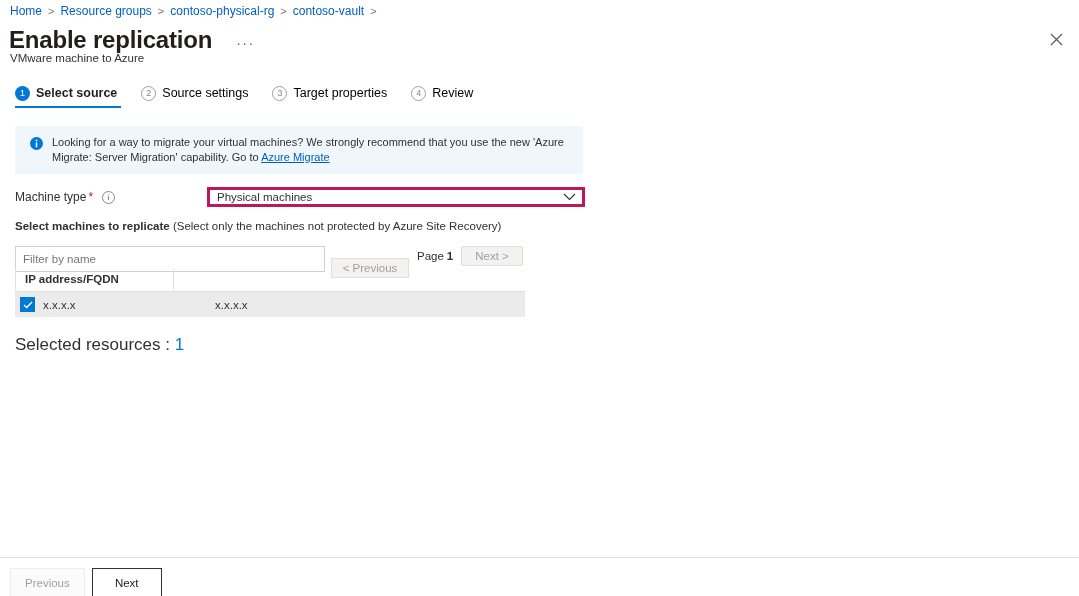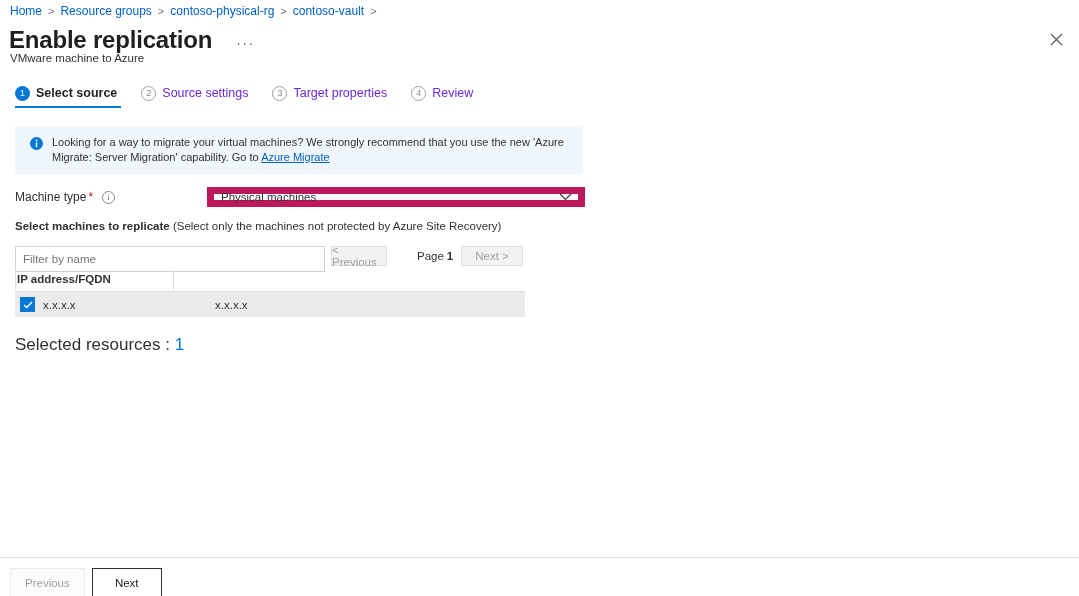--- a/index.html
+++ b/index.html
@@ -54,21 +54,21 @@
   .step { display: flex; align-items: center; margin-right: 24px; padding-bottom: 7px; cursor: pointer; position: relative; }
   .step-num {
     width: 15px; height: 15px; border-radius: 50%;
     display: inline-flex; align-items: center; justify-content: center;
     font-size: 9px; margin-right: 6px; flex: 0 0 auto;
   }
   .step.active .step-num { background: #0078d4; color: #fff; }
   .step.inactive .step-num { border: 1px solid #a19f9d; color: #8a8886; background: #fff; }
   .step-label { font-size: 12.5px; line-height: 16px; white-space: nowrap; }
   .step.active .step-label { color: #201f1e; font-weight: bold; }
-  .step.inactive .step-label { color: #6d28d9; }
+  .step.inactive .step-label { color: #000000; }
   .step.active::after {
     content: ""; position: absolute; left: 0; right: -4px; bottom: 0;
     height: 2px; background: #0078d4;
   }
 
   
   .banner {
     position: absolute; left: 15px; top: 126px;
     width: 568px; min-height: 46px;
     background: #eff6fc;
@@ -89,21 +89,21 @@
   .info-icon {
     display: inline-flex; align-items: center; justify-content: center;
     width: 13px; height: 13px; border-radius: 50%;
     border: 1px solid #8a8886; color: #605e5c;
     font-size: 8.5px; font-style: italic; font-family: "Liberation Serif", serif;
     margin-left: 9px; cursor: pointer; line-height: 1;
   }
   .dropdown {
     position: absolute; left: 207px; top: 187px;
     width: 378px; height: 20px;
-    border: 7px solid #be185d;
+    border: 3px solid #be185d;
     background: #fff;
     display: flex; align-items: center; justify-content: space-between;
     padding: 0 6px 0 7px; cursor: pointer;
   }
   .dropdown-value { font-size: 11.5px; color: #323130; line-height: 18px; }
   .chev { color: #323130; display:flex; }
 
   
   .sec-head {
     position: absolute; left: 15px; top: 218px;
@@ -123,39 +123,39 @@
   }
   .filter-input::placeholder { color: #767676; }
   .pager-btn {
     position: absolute; top: 246px; height: 20px;
     border: 1px solid #e1dfdd; background: #f3f2f1;
     color: #a19f9d; font-size: 11.5px;
     font-family: "Liberation Sans", sans-serif;
     display: flex; align-items: center; justify-content: center;
     cursor: default;
   }
-  .pager-prev { left: 331px; width: 56px; }
+  .pager-prev { left: 331px; width: 78px; margin-top: 12px; }
   .pager-next { left: 461px; width: 62px; }
   .pager-label {
     position: absolute; left: 417px; top: 246px; height: 20px;
     display: flex; align-items: center;
     font-size: 11.5px; color: #323130;
   }
   .pager-label b { font-weight: bold; margin-left: 3px; }
 
   
   .tbl { position: absolute; left: 15px; top: 267px; width: 510px; }
   .tbl-head {
     display: flex; height: 25px; align-items: center;
     border-bottom: 1px solid #e1dfdd;
   }
   .th {
     font-size: 11.5px; font-weight: bold; color: #323130;
     height: 25px; display: flex; align-items: center;
-    padding-left: 2px; position: relative;
+    padding-left: 10px; position: relative;
   }
   .th.c0 { width: 190px; padding-left: 28px; }
   .th.c1 { width: 158px; }
   .th.c2 { width: 162px; }
   .th.c1::before, .th.c2::before {
     content: ""; position: absolute; left: 0; top: 2px; bottom: 2px;
     width: 1px; background: #e1dfdd;
   }
   .tbl-row {
     display: flex; height: 25px; align-items: center;

